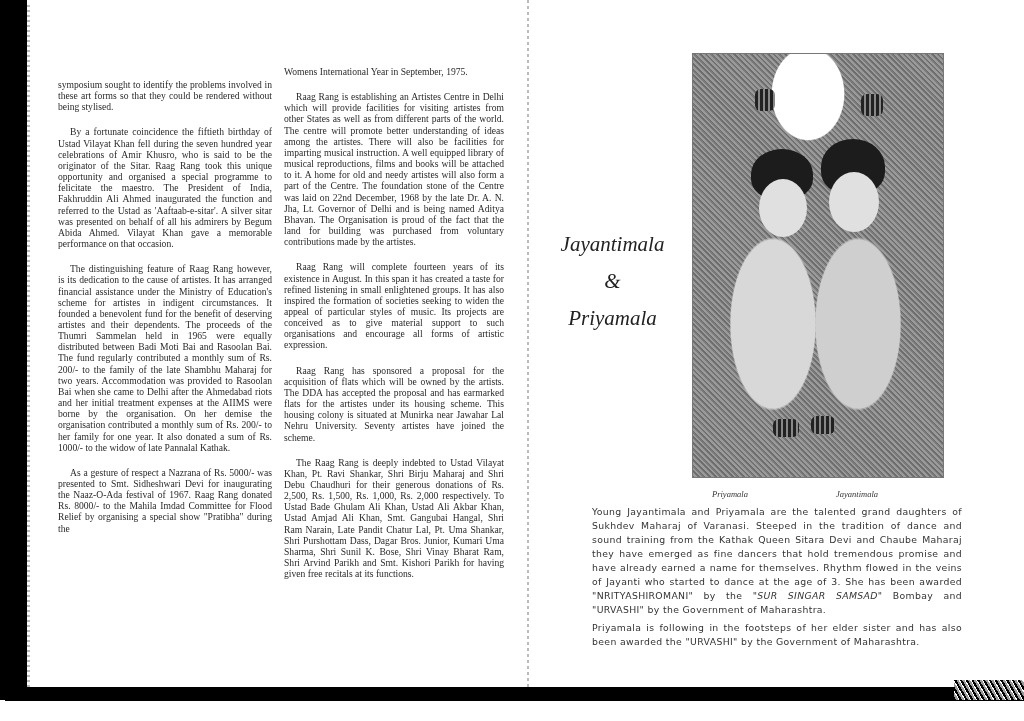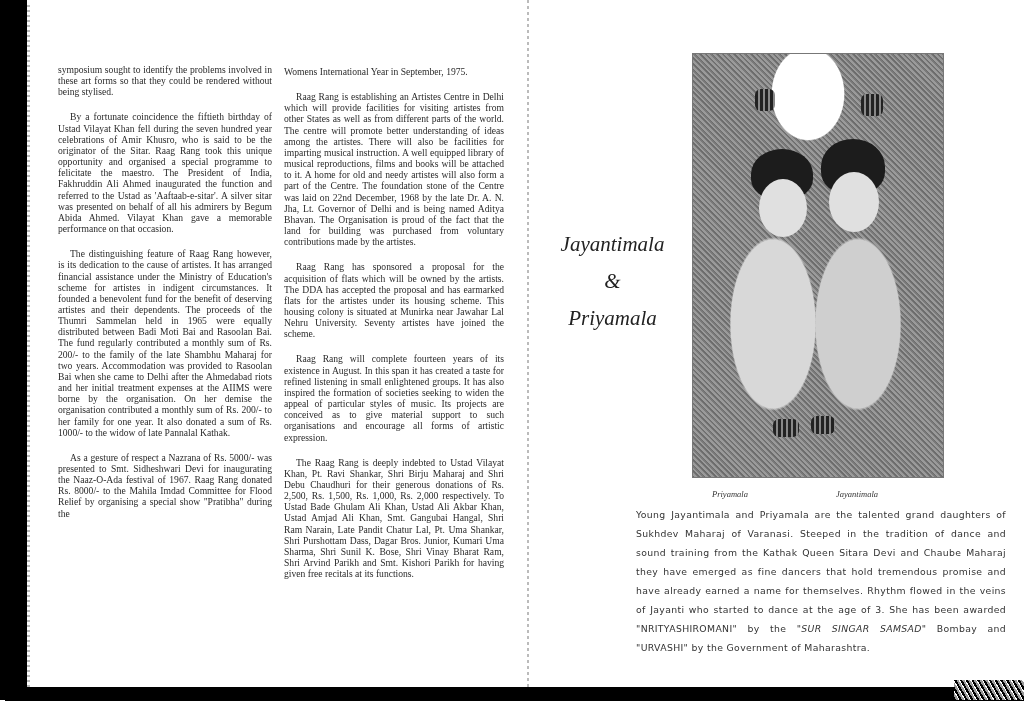--- a/index.html
+++ b/index.html
@@ -13,21 +13,21 @@
     background:repeating-linear-gradient(180deg,#bbb 0 2px,#fff 2px 5px); }
   .border-bottom { position:absolute; left:5px; top:687px; width:1019px; height:14px; background:#000; }
   .border-bottom-right { position:absolute; right:0; top:680px; width:70px; height:20px;
     background:repeating-linear-gradient(60deg,#000 0 2px,#999 2px 4px,#fff 4px 5px); }
   .gutter { position:absolute; left:527px; top:0; width:2px; height:690px;
     background:repeating-linear-gradient(180deg,#bbb 0 3px,#fff 3px 6px); }
 
   .col { position:absolute; font-size:9.6px; line-height:11.15px; text-align:justify; color:#2a2a2a; }
   .col p { margin:0 0 14px 0; text-indent:12px; }
   .col p.noindent { text-indent:0; }
-  .col-a { left:58px; top:64px; width:214px; }
+  .col-a { left:58px; top:79px; width:214px; }
   .col-b { left:284px; top:66px; width:220px; }
 
   .title { position:absolute; left:545px; top:232px; width:135px; text-align:center;
     font-family:"Liberation Serif", serif; font-style:italic; font-size:21px; color:#222; }
   .title div { margin-bottom:12px; }
 
   .photo { position:absolute; left:692px; top:53px; width:250px; height:423px;
     background:
       radial-gradient(ellipse 28px 30px at 90px 160px, #f4f4f4 60%, transparent 62%),
       radial-gradient(ellipse 30px 32px at 160px 150px, #f4f4f4 60%, transparent 62%),
@@ -39,21 +39,21 @@
   .hair { position:absolute; border-radius:50% 50% 40% 40%; background:#1c1c1c; }
   .face { position:absolute; border-radius:50%; background:#e0e0e0; }
   .bangle { position:absolute; background:repeating-linear-gradient(90deg,#222 0 3px,#888 3px 5px); border-radius:6px; }
 
   .captions { position:absolute; left:708px; top:489px; width:230px; font-family:"Liberation Serif", serif;
     font-style:italic; font-size:8.5px; color:#333; }
   .captions span { position:absolute; }
   .cap-l { left:4px; } .cap-r { left:128px; }
 
   .bio { position:absolute; left:592px; top:505px; width:370px; font-family:"DejaVu Sans", sans-serif;
-    font-size:9.3px; line-height:19px; color:#333; letter-spacing:0.35px; text-align:justify;margin-left:44px; }
+    font-size:9.3px; line-height:14px; color:#333; letter-spacing:0.35px; text-align:justify; }
   .bio p { margin:0 0 4px 0; }
   .bio i { font-style:italic; }
 </style>
 </head>
 <body>
 
 <div class="border-left"></div>
 <div class="page-edge-left"></div>
 <div class="gutter"></div>
 <div class="border-bottom"></div>
@@ -62,22 +62,22 @@
 <div class="col col-a">
   <p class="noindent">symposium sought to identify the problems involved in these art forms so that they could be rendered without being stylised.</p>
   <p>By a fortunate coincidence the fiftieth birthday of Ustad Vilayat Khan fell during the seven hundred year celebrations of Amir Khusro, who is said to be the originator of the Sitar. Raag Rang took this unique opportunity and organised a special programme to felicitate the maestro. The President of India, Fakhruddin Ali Ahmed inaugurated the function and referred to the Ustad as 'Aaftaab-e-sitar'. A silver sitar was presented on behalf of all his admirers by Begum Abida Ahmed. Vilayat Khan gave a memorable performance on that occasion.</p>
   <p>The distinguishing feature of Raag Rang however, is its dedication to the cause of artistes. It has arranged financial assistance under the Ministry of Education's scheme for artistes in indigent circumstances. It founded a benevolent fund for the benefit of deserving artistes and their dependents. The proceeds of the Thumri Sammelan held in 1965 were equally distributed between Badi Moti Bai and Rasoolan Bai. The fund regularly contributed a monthly sum of Rs. 200/- to the family of the late Shambhu Maharaj for two years. Accommodation was provided to Rasoolan Bai when she came to Delhi after the Ahmedabad riots and her initial treatment expenses at the AIIMS were borne by the organisation. On her demise the organisation contributed a monthly sum of Rs. 200/- to her family for one year. It also donated a sum of Rs. 1000/- to the widow of late Pannalal Kathak.</p>
   <p>As a gesture of respect a Nazrana of Rs. 5000/- was presented to Smt. Sidheshwari Devi for inaugurating the Naaz-O-Ada festival of 1967. Raag Rang donated Rs. 8000/- to the Mahila Imdad Committee for Flood Relief by organising a special show "Pratibha" during the</p>
 </div>
 
 <div class="col col-b">
   <p class="noindent">Womens International Year in September, 1975.</p>
   <p>Raag Rang is establishing an Artistes Centre in Delhi which will provide facilities for visiting artistes from other States as well as from different parts of the world. The centre will promote better understanding of ideas among the artistes. There will also be facilities for imparting musical instruction. A well equipped library of musical reproductions, films and books will be attached to it. A home for old and needy artistes will also form a part of the Centre. The foundation stone of the Centre was laid on 22nd December, 1968 by the late Dr. A. N. Jha, Lt. Governor of Delhi and is being named Aditya Bhavan. The Organisation is proud of the fact that the land for building was purchased from voluntary contributions made by the artistes.</p>
+  <p>Raag Rang will complete fourteen years of its existence in August. In this span it has created a taste for refined listening in small enlightened groups. It has also inspired the formation of societies seeking to widen the appeal of particular styles of music. Its projects are conceived as to give material support to such organisations and encourage all forms of artistic expression.</p>
   <p>Raag Rang has sponsored a proposal for the acquisition of flats which will be owned by the artists. The DDA has accepted the proposal and has earmarked flats for the artistes under its housing scheme. This housing colony is situated at Munirka near Jawahar Lal Nehru University. Seventy artistes have joined the scheme.</p>
-  <p>Raag Rang will complete fourteen years of its existence in August. In this span it has created a taste for refined listening in small enlightened groups. It has also inspired the formation of societies seeking to widen the appeal of particular styles of music. Its projects are conceived as to give material support to such organisations and encourage all forms of artistic expression.</p>
   <p>The Raag Rang is deeply indebted to Ustad Vilayat Khan, Pt. Ravi Shankar, Shri Birju Maharaj and Shri Debu Chaudhuri for their generous donations of Rs. 2,500, Rs. 1,500, Rs. 1,000, Rs. 2,000 respectively. To Ustad Bade Ghulam Ali Khan, Ustad Ali Akbar Khan, Ustad Amjad Ali Khan, Smt. Gangubai Hangal, Shri Ram Narain, Late Pandit Chatur Lal, Pt. Uma Shankar, Shri Purshottam Dass, Dagar Bros. Junior, Kumari Uma Sharma, Shri Sunil K. Bose, Shri Vinay Bharat Ram, Shri Arvind Parikh and Smt. Kishori Parikh for having given free recitals at its functions.</p>
 </div>
 
 <div class="title">
   <div>Jayantimala</div>
   <div>&amp;</div>
   <div>Priyamala</div>
 </div>
 
 <div class="photo" title="Photograph of two Kathak dancers in costume">
@@ -91,13 +91,14 @@
   <div class="bangle" style="left:118px;top:362px;width:24px;height:18px;"></div>
 </div>
 
 <div class="captions">
   <span class="cap-l">Priyamala</span>
   <span class="cap-r">Jayantimala</span>
 </div>
 
 <div class="bio">
   <p><span>Young Jayantimala and Priyamala are the talented grand daughters of Sukhdev Maharaj of Varanasi. Steeped in the tradition of dance and sound training from the Kathak Queen Sitara Devi and Chaube Maharaj they have emerged as fine dancers that hold tremendous promise and have already earned a name for themselves. Rhythm flowed in the veins of Jayanti who started to dance at the age of 3. She has been awarded "NRITYASHIROMANI" by the "</span><i>SUR SINGAR SAMSAD</i><span>" Bombay and "URVASHI" by the Government of Maharashtra.</span></p>
+  <p>Priyamala is following in the footsteps of her elder sister and has also been awarded the "URVASHI" by the Government of Maharashtra.</p>
 </div>
 
 </body></html>

